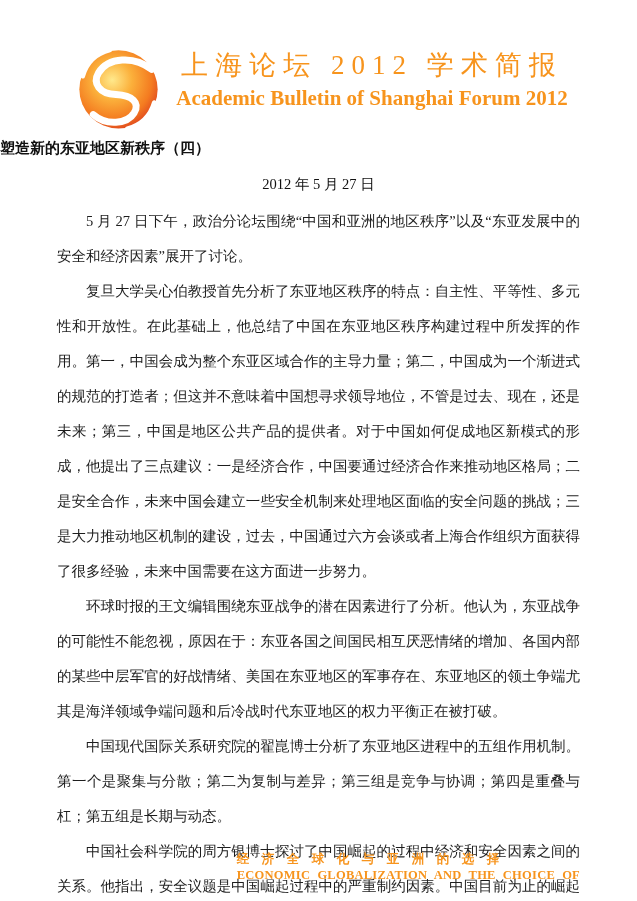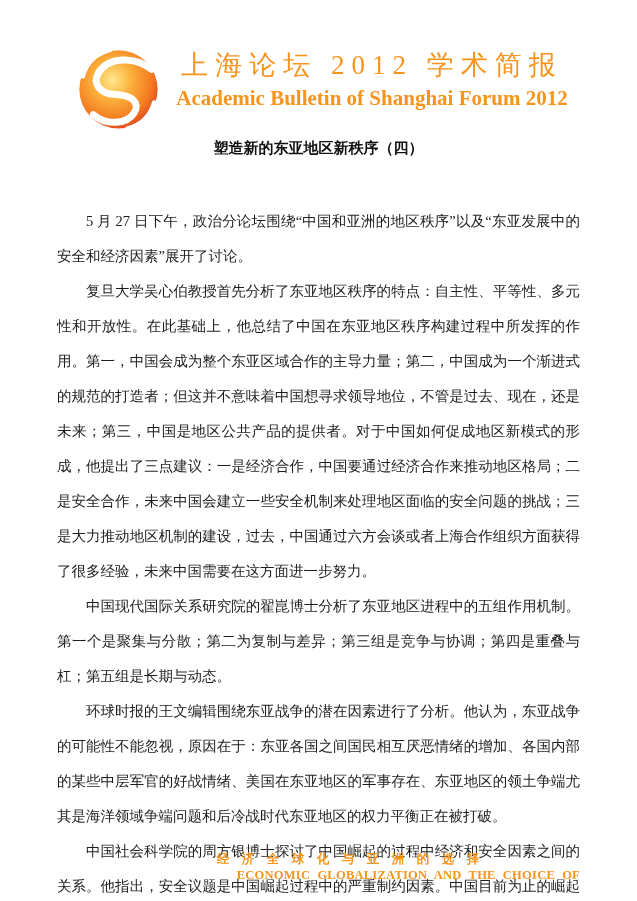--- a/index.html
+++ b/index.html
@@ -32,21 +32,21 @@
   .title-en{
     color:var(--orange);
     font-size:21px;
     font-weight:bold;
     margin-top:5px;
     white-space:nowrap;
   }
   
   .subtitle{
     position:absolute;top:139px;left:0;right:0;
-    text-align:center;font-weight:bold;
+    font-weight:bold;
     font-size:15px;color:#111;
   }
   .doc-date{
     position:absolute;top:175px;left:0;right:0;
     text-align:center;font-size:14.5px;color:#111;
   }
   
   .body-text{
     position:absolute;top:204px;left:57px;width:523px;
     font-size:14.5px;line-height:35px;
@@ -58,21 +58,21 @@
     position:absolute;right:57px;bottom:18px;
     text-align:left;color:var(--orange);
     font-weight:bold;line-height:15.5px;
   }
   .footer .cn{
     font-size:12.5px;letter-spacing:1.0em;margin-right:-1.0em;
     display:block;white-space:nowrap;
   }
   .footer .en{
     font-size:12.5px;word-spacing:0.3em;letter-spacing:0.02em;
-    display:block;white-space:nowrap;margin-left:20px;
+    display:block;white-space:nowrap;
   }
 </style>
 </head>
 <body>
 
 <div class="page">
 
   <div class="header">
     <span class="logo">
       <svg viewBox="0 0 100 100" width="87" height="87" aria-hidden="true">
@@ -90,26 +90,27 @@
         <path d="M 88,28 C 68,12 38,14 27,32 C 20,44 28,56 47,57 C 66,58 75,66 68,78 C 60,91 36,93 21,80" stroke="#ffffff" stroke-width="8" fill="none" stroke-linecap="round"></path>
       </svg>
     </span>
     <div class="title-block">
       <div class="title-cn">上海论坛 2012 学术简报</div>
       <div class="title-en">Academic Bulletin of Shanghai Forum 2012</div>
     </div>
   </div>
 
   <div class="subtitle">塑造新的东亚地区新秩序（四）</div>
+  <div class="doc-date">2012 年 5 月 27 日</div>
 
   <div class="body-text">
     <p>5 月 27 日下午，政治分论坛围绕“中国和亚洲的地区秩序”以及“东亚发展中的安全和经济因素”展开了讨论。</p>
     <p>复旦大学吴心伯教授首先分析了东亚地区秩序的特点：自主性、平等性、多元性和开放性。在此基础上，他总结了中国在东亚地区秩序构建过程中所发挥的作用。第一，中国会成为整个东亚区域合作的主导力量；第二，中国成为一个渐进式的规范的打造者；但这并不意味着中国想寻求领导地位，不管是过去、现在，还是未来；第三，中国是地区公共产品的提供者。对于中国如何促成地区新模式的形成，他提出了三点建议：一是经济合作，中国要通过经济合作来推动地区格局；二是安全合作，未来中国会建立一些安全机制来处理地区面临的安全问题的挑战；三是大力推动地区机制的建设，过去，中国通过六方会谈或者上海合作组织方面获得了很多经验，未来中国需要在这方面进一步努力。</p>
+    <p>环球时报的王文编辑围绕东亚战争的潜在因素进行了分析。他认为，东亚战争的可能性不能忽视，原因在于：东亚各国之间国民相互厌恶情绪的增加、各国内部的某些中层军官的好战情绪、美国在东亚地区的军事存在、东亚地区的领土争端尤其是海洋领域争端问题和后冷战时代东亚地区的权力平衡正在被打破。</p>
     <p>中国现代国际关系研究院的翟崑博士分析了东亚地区进程中的五组作用机制。第一个是聚集与分散；第二为复制与差异；第三组是竞争与协调；第四是重叠与杠；第五组是长期与动态。</p>
-    <p>环球时报的王文编辑围绕东亚战争的潜在因素进行了分析。他认为，东亚战争的可能性不能忽视，原因在于：东亚各国之间国民相互厌恶情绪的增加、各国内部的某些中层军官的好战情绪、美国在东亚地区的军事存在、东亚地区的领土争端尤其是海洋领域争端问题和后冷战时代东亚地区的权力平衡正在被打破。</p>
     <p>中国社会科学院的周方银博士探讨了中国崛起的过程中经济和安全因素之间的关系。他指出，安全议题是中国崛起过程中的严重制约因素。中国目前为止的崛起主要是经济方面的崛起。他强调，中国大国地位可能是包括美国在内很多国家不得不接受的事实。现在存在两种政策方向，一种是不承认中国的地位，压制中国，另外一种就是必须得接受中国的崛起。但总体上，其他国家迟早要进行政治上重大的调整来接受中国的崛起。</p>
   </div>
 
   <div class="footer">
     <span class="cn">经济全球化与亚洲的选择</span>
     <span class="en">ECONOMIC GLOBALIZATION AND THE CHOICE OF</span>
   </div>
 
 </div>
 

